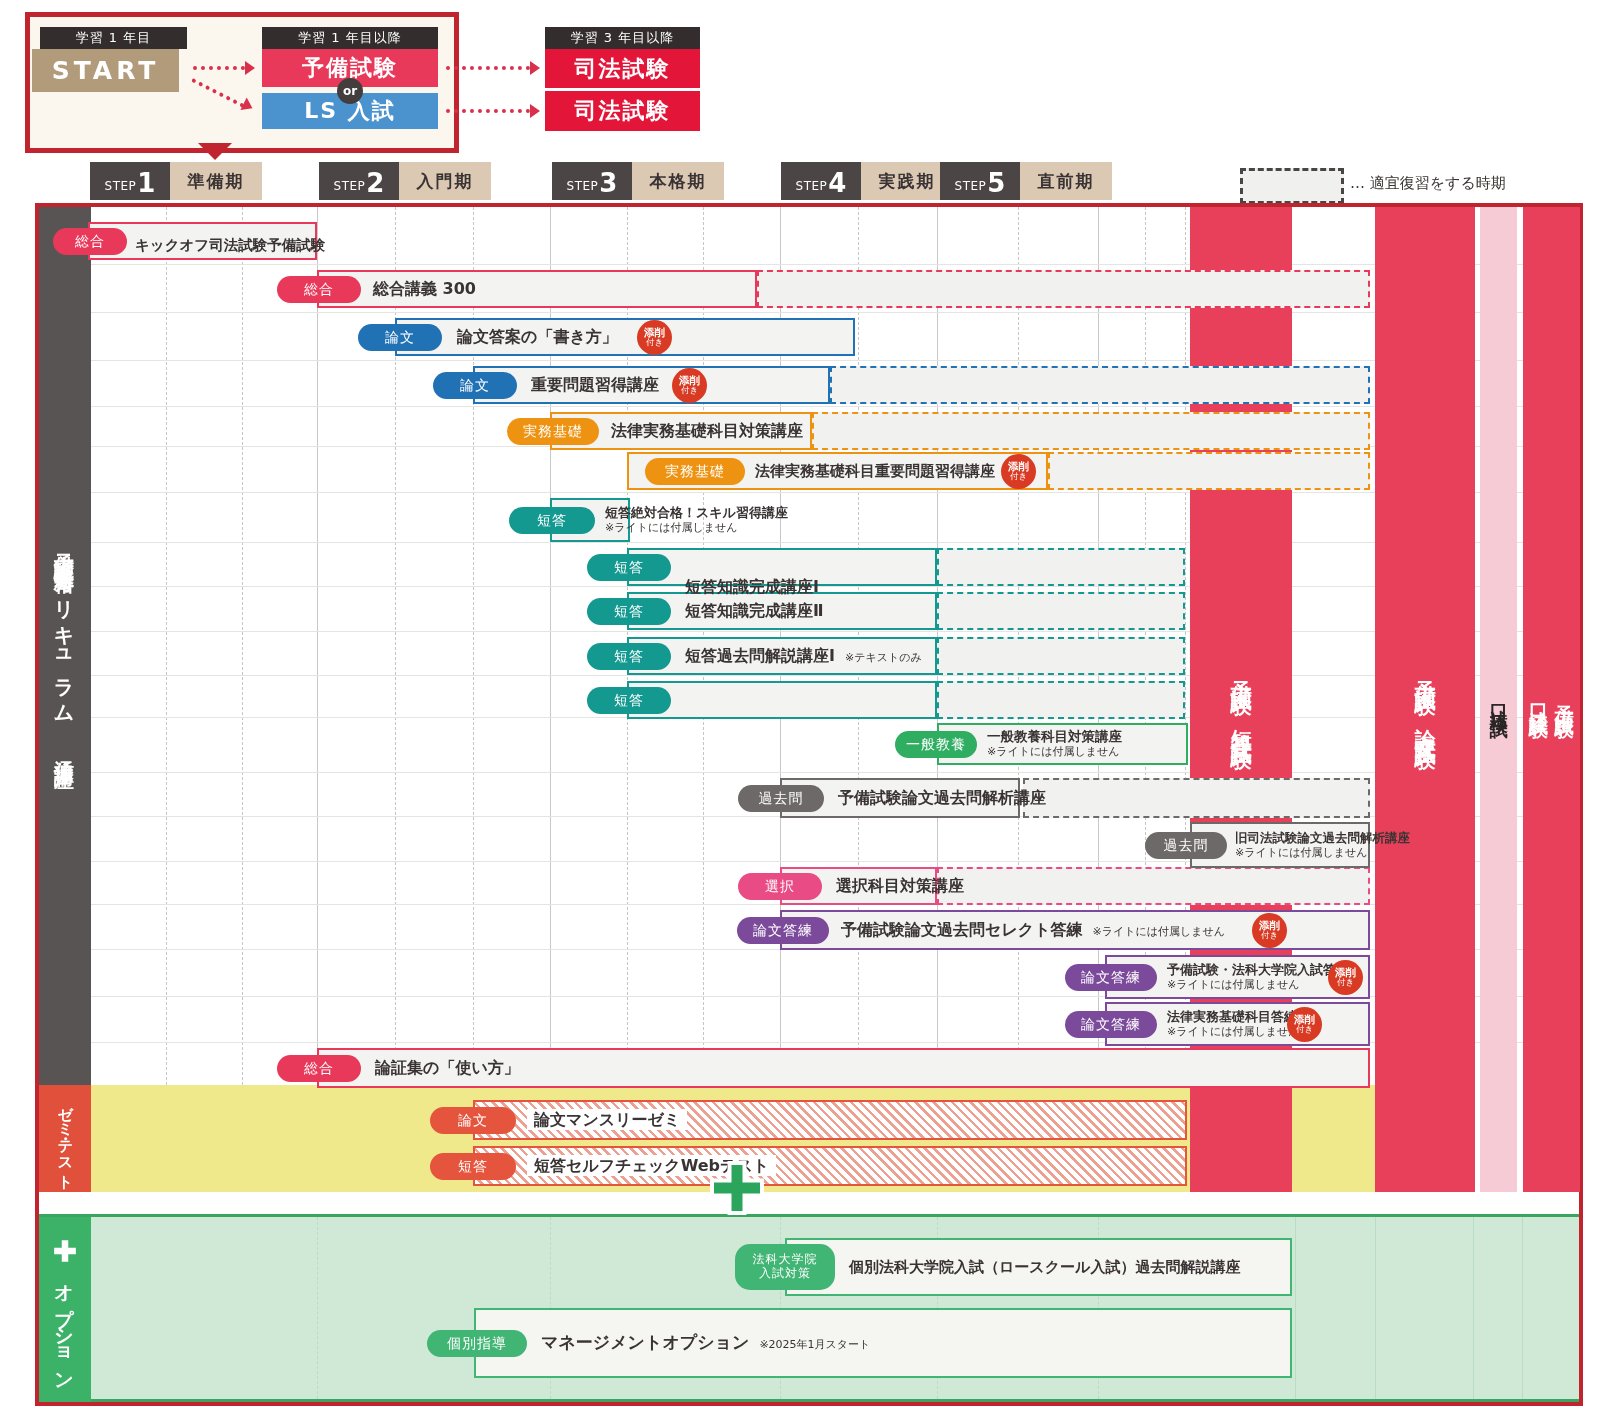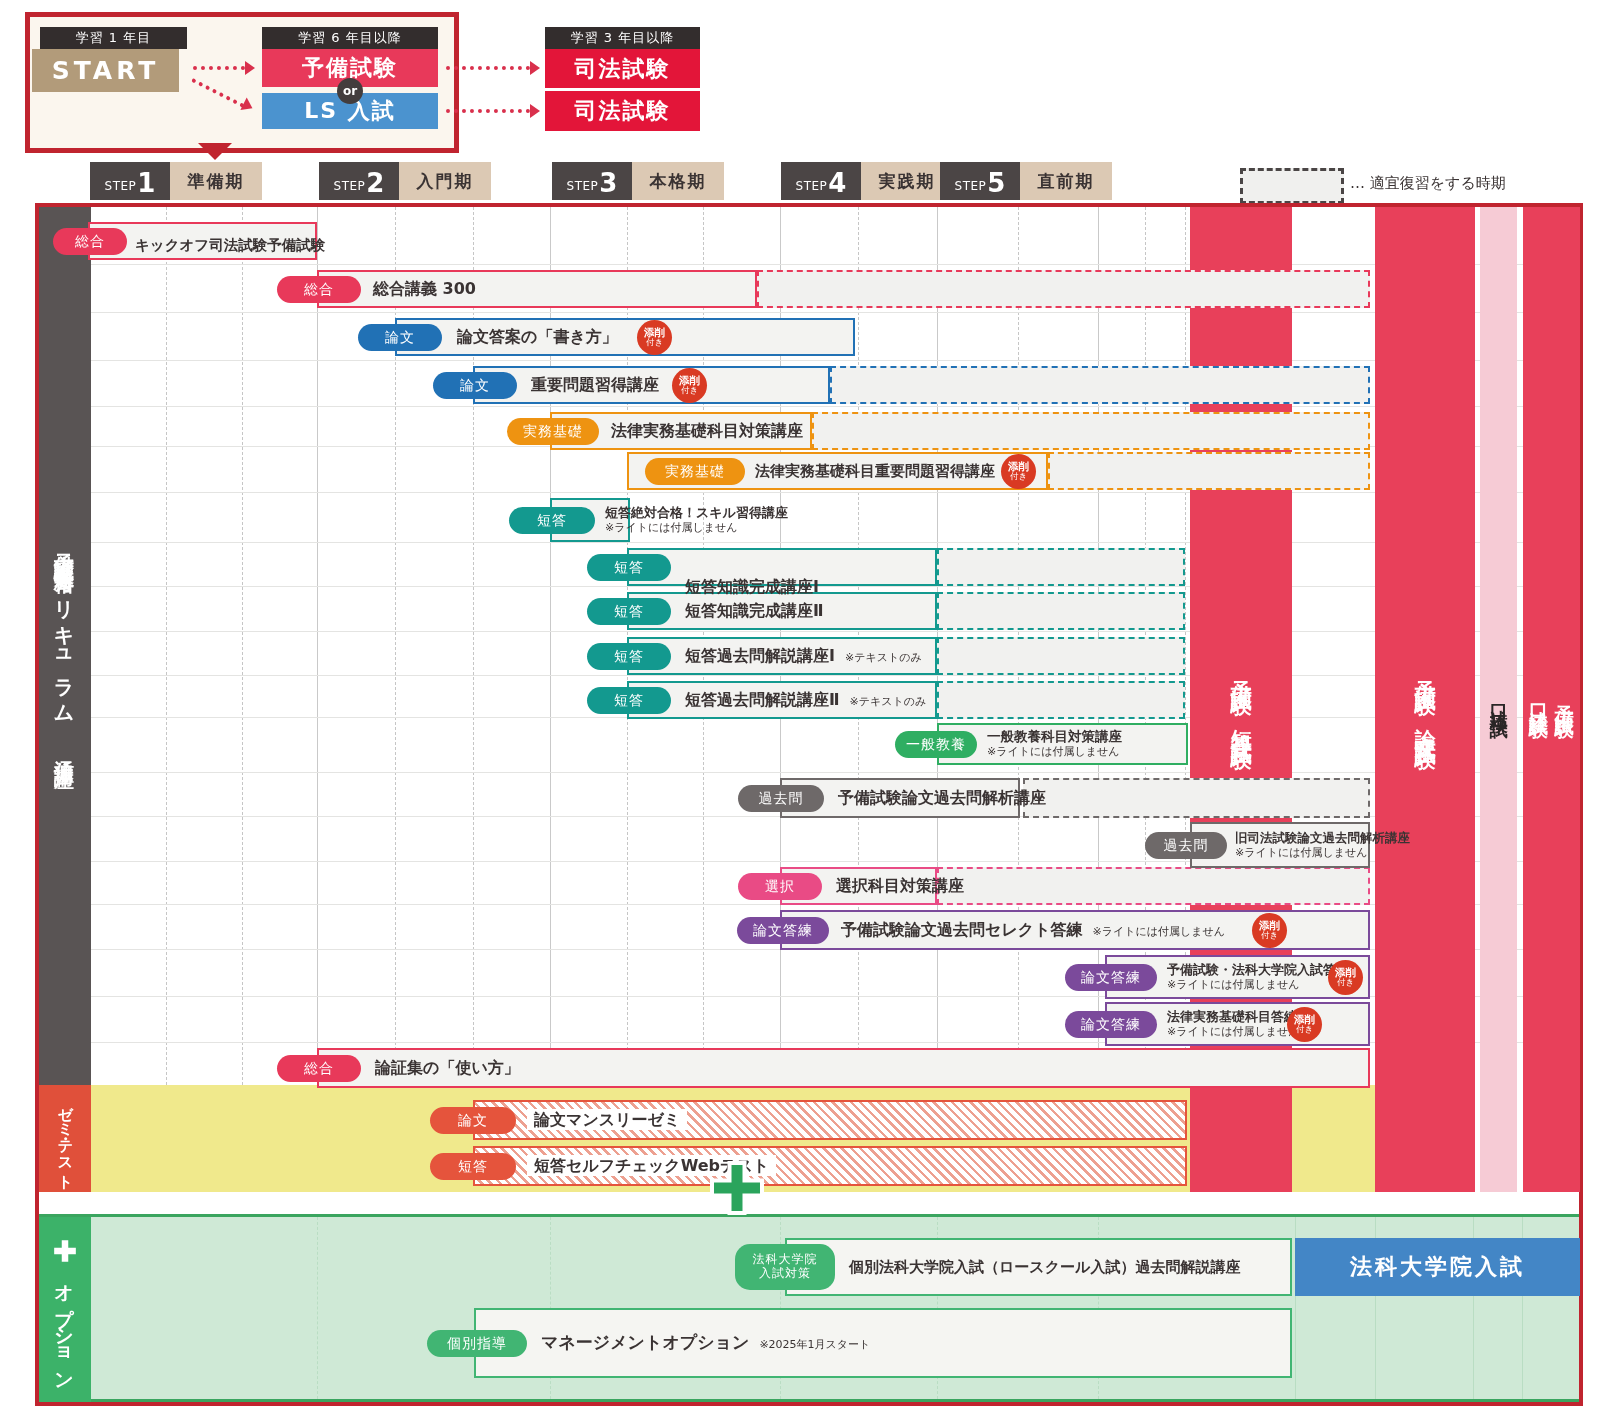--- a/index.html
+++ b/index.html
@@ -64,21 +64,21 @@
 <div class="stage">
 
   <div class="abs flow-outer"></div>
   <div class="abs flow-head" style="left:40px;top:27px;width:147px;height:22px;">
       <span>学習 1 年目</span>
     </div>
   <div class="abs flow-box start-box" style="left:32px;top:49px;width:147px;height:43px;">
       <span>START</span>
     </div>
   <div class="abs flow-head" style="left:262px;top:27px;width:176px;height:22px;">
-      <span>学習 6 年目以降</span>
+      <span>学習 1 年目以降</span>
     </div>
   <div class="abs flow-box yobi-box" style="left:262px;top:49px;width:176px;height:38px;">
       <span>予備試験</span>
     </div>
   <div class="abs or-circle" style="left:337px;top:78px;">
       <span>or</span>
     </div>
   <div class="abs flow-box ls-box" style="left:262px;top:93px;width:176px;height:36px;">
       <span>LS 入試</span>
     </div>
@@ -280,23 +280,20 @@
       </div>
       <div class="abs pill" style="left: 548px; top: 390.5px; width: 84px; height: 27px; background: rgb(19, 153, 143); font-size: 14px;">短答</div>
       <div class="abs dashseg" style="left: 898px; top: 430px; width: 248px; height: 38px; border: 2px dashed rgb(19, 153, 143);"></div>
       <div class="abs bar" style="left: 588px; top: 430px; width: 310px; height: 38px; border: 2px solid rgb(19, 153, 143);"></div>
       <div class="abs rowtxt" style="left: 646px; top: 430px; height: 38px;">
         <div class="t" style="font-size: 16px;">短答過去問解説講座Ⅰ<span class="ni">※テキストのみ</span></div>
       </div>
       <div class="abs pill" style="left: 548px; top: 435.5px; width: 84px; height: 27px; background: rgb(19, 153, 143); font-size: 14px;">短答</div>
       <div class="abs dashseg" style="left: 898px; top: 474px; width: 248px; height: 38px; border: 2px dashed rgb(19, 153, 143);"></div>
       <div class="abs bar" style="left: 588px; top: 474px; width: 310px; height: 38px; border: 2px solid rgb(19, 153, 143);"></div>
-      <div class="abs rowtxt" style="left: 646px; top: 474px; height: 38px;">
-        <div class="t" style="font-size: 16px;">短答過去問解説講座Ⅱ<span class="ni">※テキストのみ</span></div>
-      </div>
       <div class="abs pill" style="left: 548px; top: 479.5px; width: 84px; height: 27px; background: rgb(19, 153, 143); font-size: 14px;">短答</div>
       <div class="abs bar" style="left: 898px; top: 516px; width: 251px; height: 42px; border: 2px solid rgb(47, 174, 98);"></div>
       <div class="abs rowtxt" style="left: 948px; top: 516px; height: 42px;">
         <div class="t" style="font-size: 13.5px;">一般教養科目対策講座</div>
         <div class="n">※ライトには付属しません</div>
       </div>
       <div class="abs pill" style="left: 856px; top: 523.5px; width: 82px; height: 27px; background: rgb(47, 174, 98); font-size: 14px;">一般教養</div>
       <div class="abs dashseg" style="left: 984px; top: 571px; width: 347px; height: 40px; border: 2px dashed rgb(110, 105, 105);"></div>
       <div class="abs bar" style="left: 741px; top: 571px; width: 240px; height: 40px; border: 2px solid rgb(110, 105, 105);"></div>
       <div class="abs rowtxt" style="left: 799px; top: 571px; height: 40px;">
@@ -363,19 +360,18 @@
       <div class="abs rowtxt" style="left: 810px; top: 1031px; height: 58px;">
         <div class="t" style="font-size: 15px;">個別法科大学院入試（ロースクール入試）過去問解説講座</div>
       </div>
       <div class="abs pill" style="left: 696px; top: 1037px; width: 100px; height: 46px; background: rgb(65, 181, 115); font-size: 12px;">法科大学院
 入試対策</div>
       <div class="abs bar opt" style="left: 435px; top: 1101px; width: 818px; height: 70px; border: 2px solid rgb(65, 181, 115);"></div>
       <div class="abs rowtxt" style="left: 502px; top: 1101px; height: 70px;">
         <div class="t" style="font-size: 17px;">マネージメントオプション<span class="ni">※2025年1月スタート</span></div>
       </div>
       <div class="abs pill" style="left: 388px; top: 1122.5px; width: 100px; height: 27px; background: rgb(65, 181, 115); font-size: 14px;">個別指導</div>
-      <div class="abs bluebar" style="left: 1256px; top: 1031px; width: 285px; height: 58px;">法科大学院入試</div>
       <div class="abs plus-big" style="left: 668px; top: 951px; width: 60px; height: 60px;"><svg width="60" height="60" viewBox="0 0 24 24">
           <path d="M9 2h6v7h7v6h-7v7H9v-7H2V9h7z" fill="#2ba45c" stroke="#ffffff" stroke-width="1.6"></path>
         </svg></div>
     </div>
 
 </div>
 
 </body></html>

